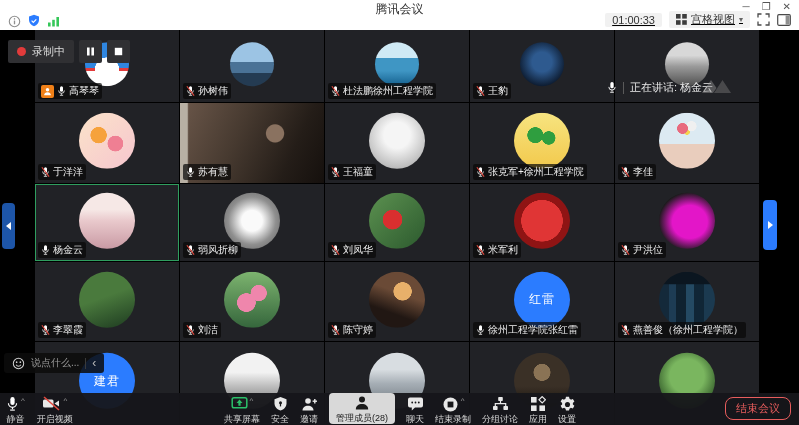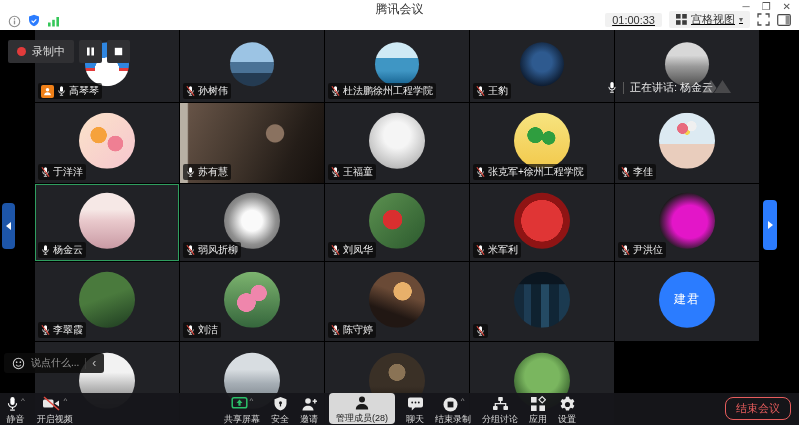--- a/index.html
+++ b/index.html
@@ -442,31 +442,48 @@
                 <path d="M2.2 6.8a3.8 3.8 0 0 0 7.6 0" fill="none" stroke="#fff" stroke-width="1.1"></path>
                 <line x1="6" y1="10.8" x2="6" y2="12.4" stroke="#fff" stroke-width="1.1"></line>
                 <line x1="3.8" y1="13.2" x2="8.2" y2="13.2" stroke="#fff" stroke-width="1.1"></line>
                 <line x1="1.2" y1="1.2" x2="10.8" y2="13.6" stroke="#e0483e" stroke-width="1.5"></line>
               </svg>
             </span>
             <span class="pill-name">陈守婷</span>
           </div>
         </div>
         <div class="tile r4">
+          <div class="avatar av-blue-text">
+            <span class="av-text">红雷</span>
+          </div>
+          <div class="name-pill">
+            <span class="pill-mic">
+              <svg width="9" height="12" viewBox="0 0 12 15">
+                <rect x="4" y="1" width="4" height="7.5" rx="2" fill="#fff"></rect>
+                <path d="M2.2 6.8a3.8 3.8 0 0 0 7.6 0" fill="none" stroke="#fff" stroke-width="1.1"></path>
+                <line x1="6" y1="10.8" x2="6" y2="12.4" stroke="#fff" stroke-width="1.1"></line>
+                <line x1="3.8" y1="13.2" x2="8.2" y2="13.2" stroke="#fff" stroke-width="1.1"></line>
+              </svg>
+            </span>
+            <span class="pill-name">徐州工程学院张红雷</span>
+          </div>
+        </div>
+        <div class="tile r4">
           <div class="avatar av-city"></div>
           <div class="name-pill">
             <span class="pill-mic">
               <svg width="9" height="12" viewBox="0 0 12 15">
                 <rect x="4" y="1" width="4" height="7.5" rx="2" fill="#fff"></rect>
                 <path d="M2.2 6.8a3.8 3.8 0 0 0 7.6 0" fill="none" stroke="#fff" stroke-width="1.1"></path>
                 <line x1="6" y1="10.8" x2="6" y2="12.4" stroke="#fff" stroke-width="1.1"></line>
                 <line x1="3.8" y1="13.2" x2="8.2" y2="13.2" stroke="#fff" stroke-width="1.1"></line>
                 <line x1="1.2" y1="1.2" x2="10.8" y2="13.6" stroke="#e0483e" stroke-width="1.5"></line>
               </svg>
             </span>
+            <span class="pill-name">燕善俊（徐州工程学院）</span>
           </div>
         </div>
         <div class="tile r5">
           <div class="avatar av-blue-text">
             <span class="av-text">建君</span>
           </div>
         </div>
         <div class="tile r5">
           <div class="avatar av-bw-woman"></div>
         </div>

